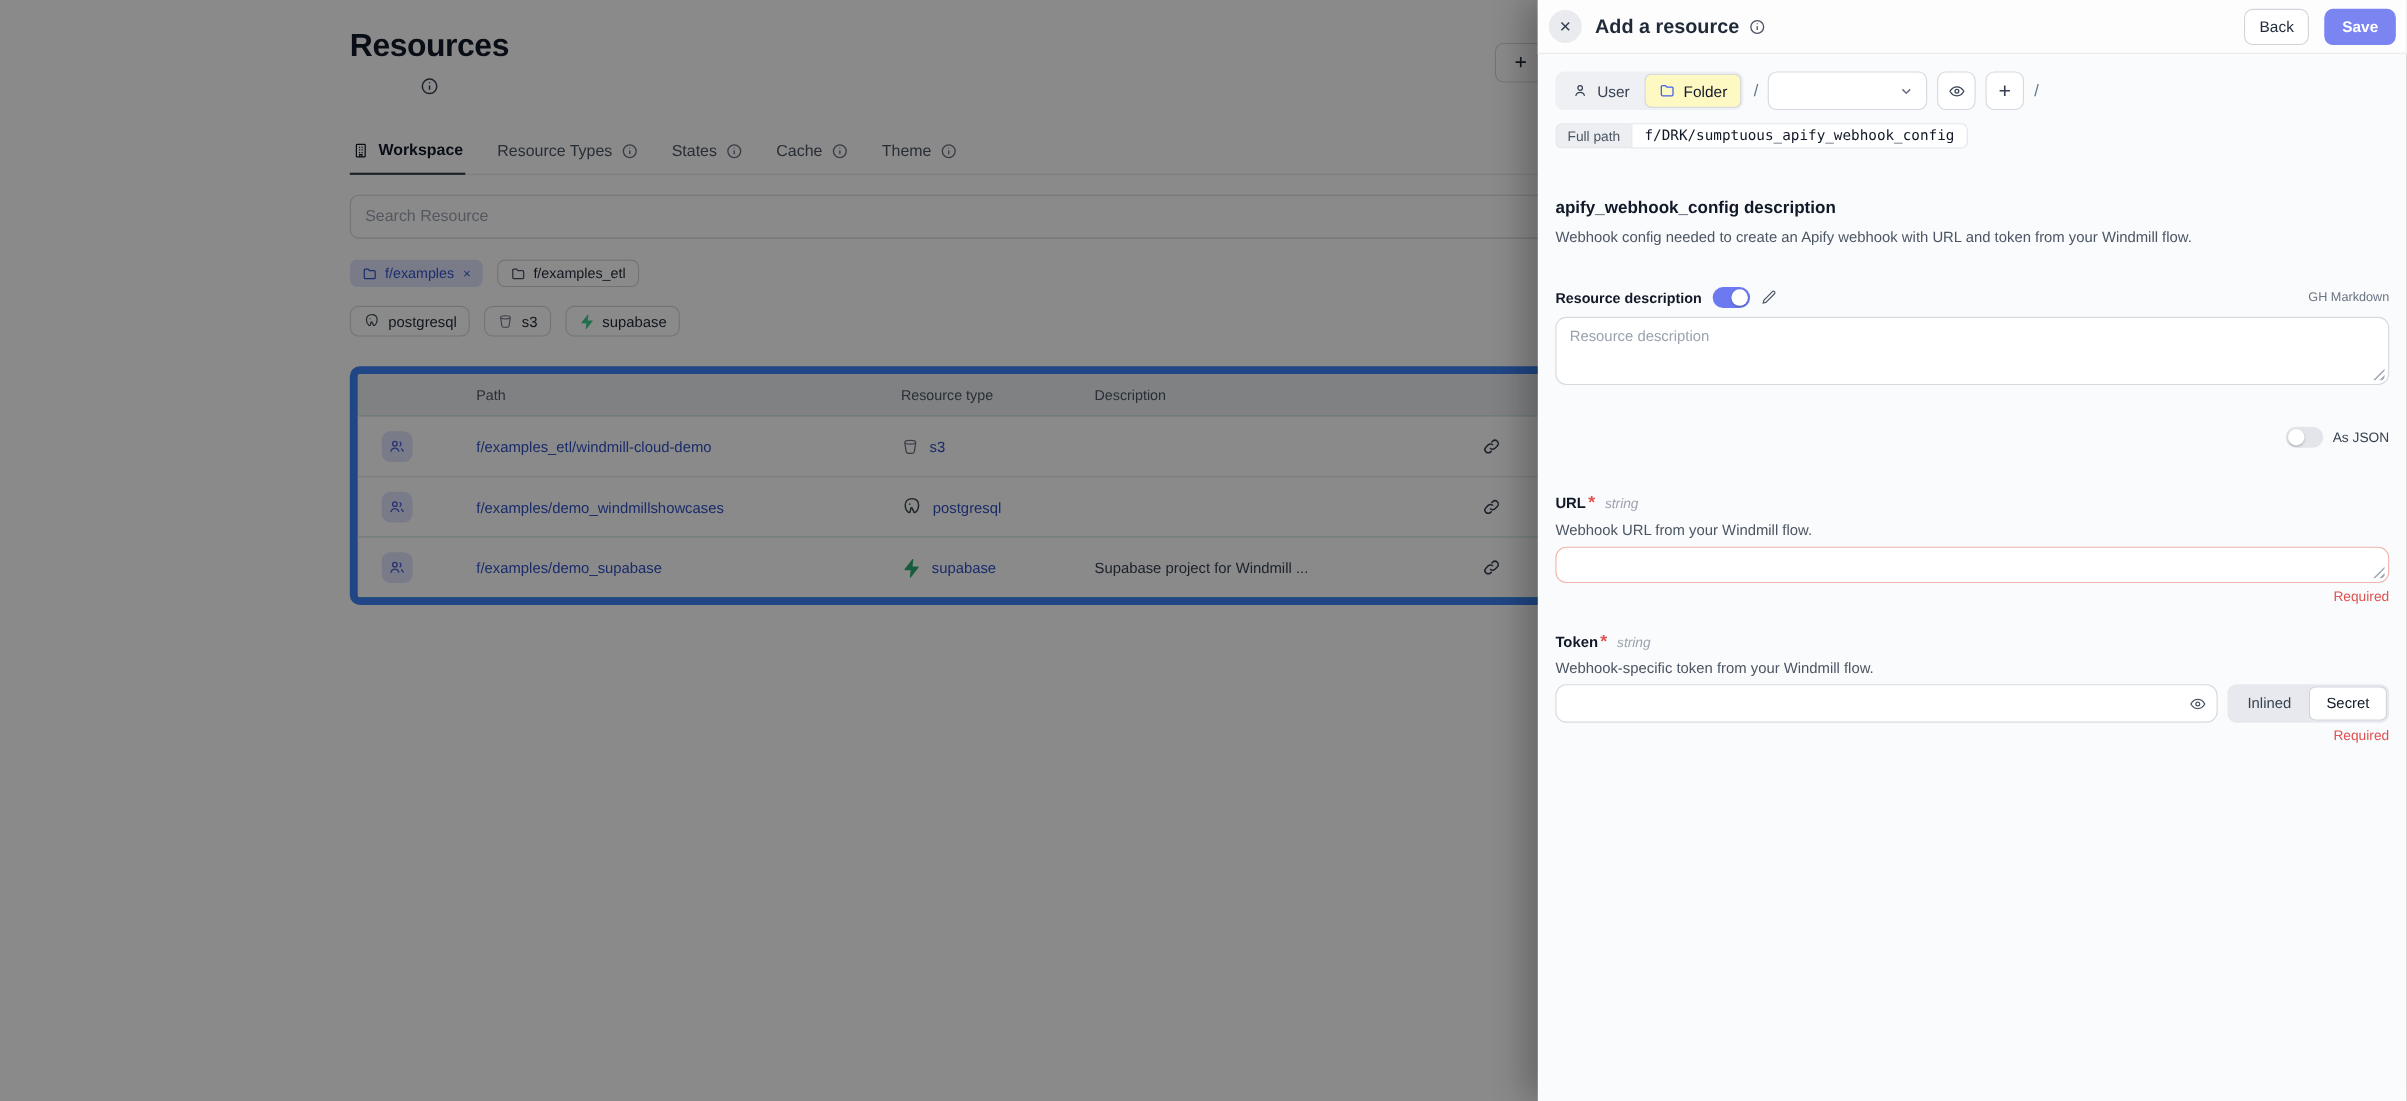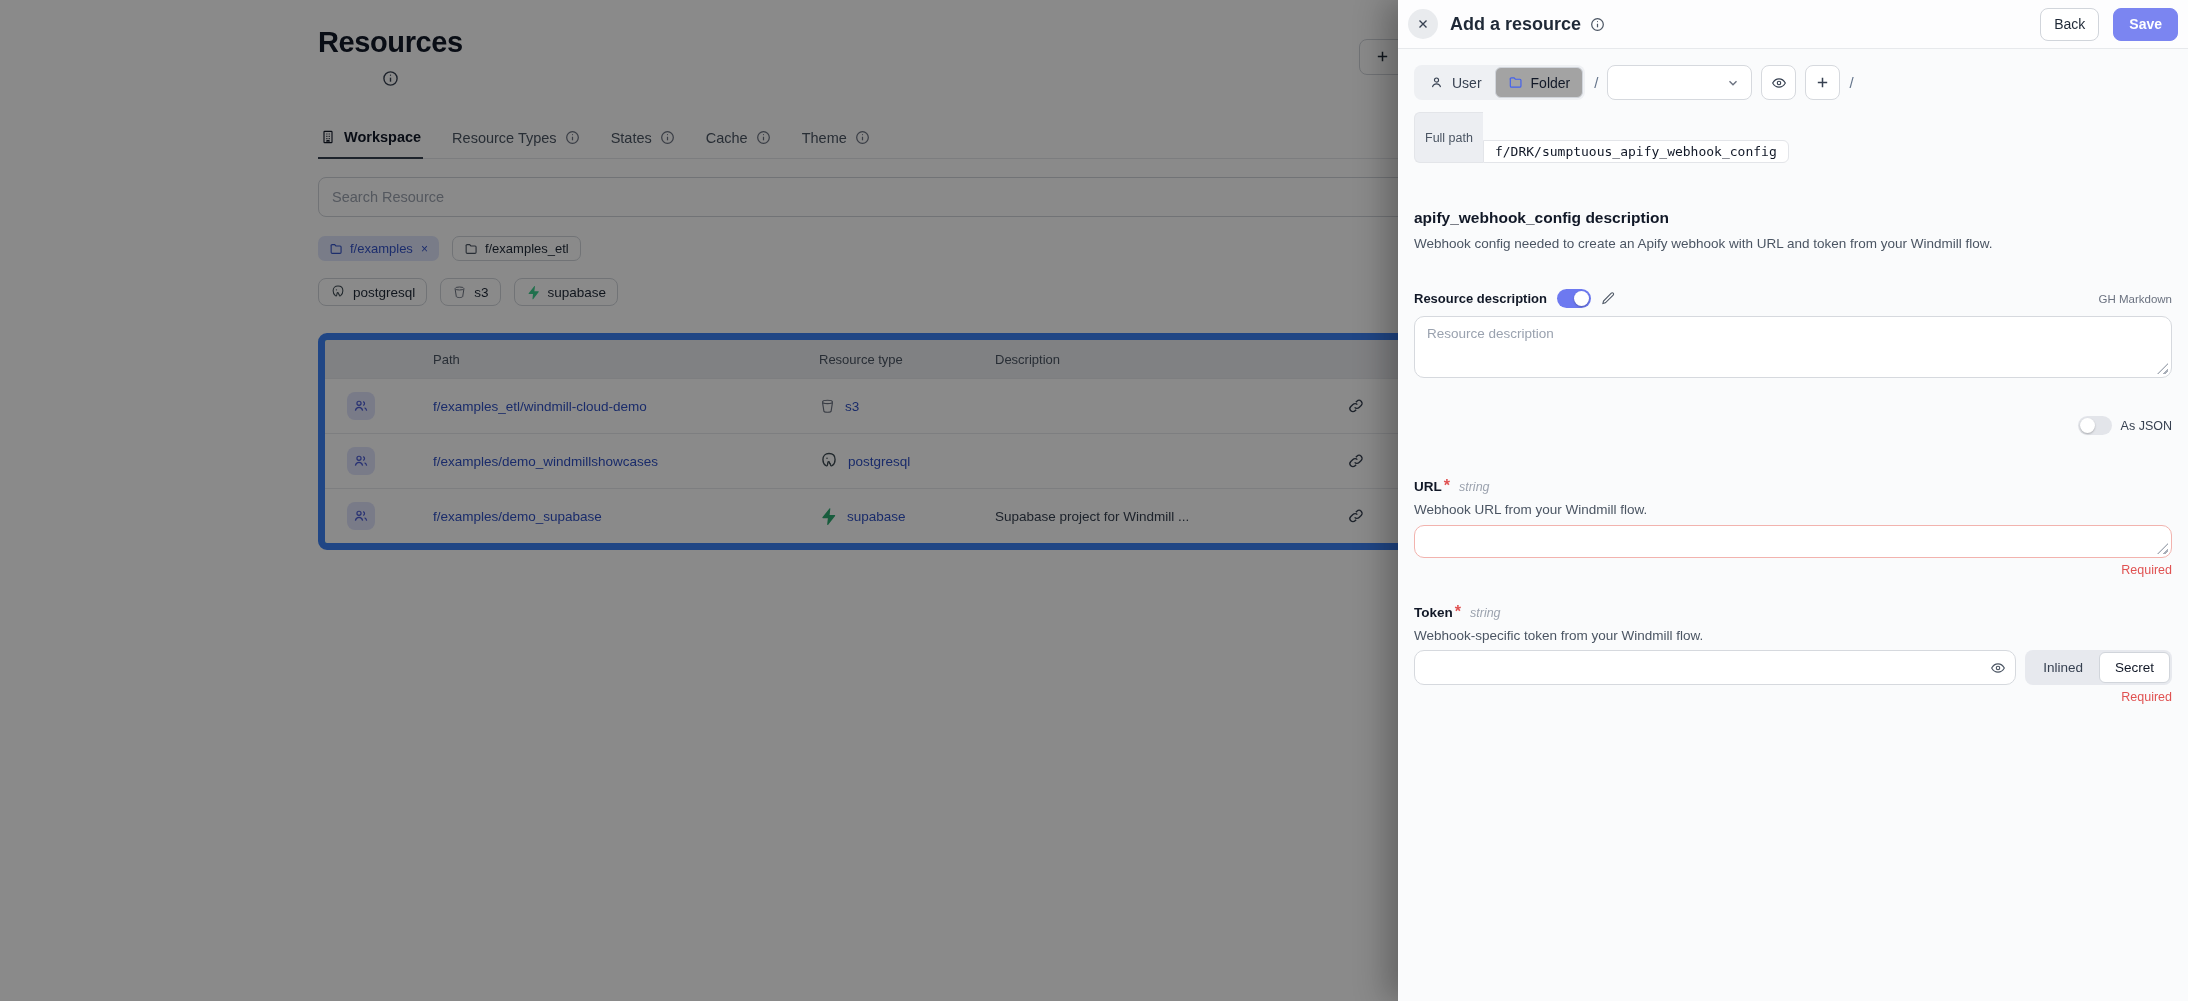--- a/index.html
+++ b/index.html
@@ -60,30 +60,30 @@
   .drawer-title .info { color: #4b5563; }
   .spacer { flex: 1; }
   .back-btn { height: 33px; padding: 0 13px; background: #fff; border: 1px solid #d1d5db; border-radius: 8px; font-size: 14px; font-weight: 500; color: #1f2937; cursor: pointer; }
   .save-btn { height: 33px; padding: 0 15px; background: #7b85f1; border: 1px solid #7b85f1; border-radius: 8px; font-size: 14px; font-weight: 600; color: #ffffff; cursor: pointer; margin-left: 2px; }
 
   .drawer-body { padding: 16px; }
 
   .path-row { display: flex; align-items: center; gap: 9px; }
   .segmented { background: #eef0f3; border-radius: 8px; padding: 2px; display: flex; align-items: center; flex: 0 0 auto; }
   .seg { height: 31px; padding: 0 12px; display: inline-flex; align-items: center; gap: 8px; font-size: 14px; color: #374151; border-radius: 6px; border: 1px solid transparent; background: transparent; cursor: pointer; font-family: inherit; }
-  .seg.active { background: #a3a3a3; border-color: #d1d5db; color: #111827; }
+  .seg.active { background: #fef9c3; border-color: #d1d5db; color: #111827; }
   .seg .folder-ic { color: #4361ee; }
   .slash { font-size: 15px; color: #64748b; }
   .folder-select { width: 145px; height: 35px; background: #fff; border: 1px solid #d6d9de; border-radius: 8px; display: flex; align-items: center; justify-content: flex-end; padding: 0 11px; color: #6b7280; cursor: pointer; }
   .icon-btn { width: 35px; height: 35px; flex: 0 0 35px; background: #fff; border: 1px solid #d6d9de; border-radius: 8px; display: flex; align-items: center; justify-content: center; color: #374151; cursor: pointer; }
   .name-input { flex: 1; height: 35px; background: #fff; border: 1px solid #d6d9de; border-radius: 8px; padding: 0 12px; font-size: 14.5px; color: #1f2937; font-family: inherit; }
 
   .fullpath-row { margin-top: 12px; display: inline-flex; align-items: stretch; }
   .fp-label { background: #eceef2; border: 1px solid #e3e5e9; border-right: none; border-radius: 6px 0 0 6px; padding: 3px 10px; font-size: 12.5px; color: #4b5563; display: flex; align-items: center; }
-  .fp-value { background: #fff; border: 1px solid #e3e5e9; border-radius: 0 6px 6px 0; padding: 3px 11px; font-family: "DejaVu Sans Mono", monospace; font-size: 13px; color: #111827; display: flex; align-items: center; margin-top: 28px; }
+  .fp-value { background: #fff; border: 1px solid #e3e5e9; border-radius: 0 6px 6px 0; padding: 3px 11px; font-family: "DejaVu Sans Mono", monospace; font-size: 13px; color: #111827; display: flex; align-items: center; }
 
   .schema-heading { margin-top: 46px; font-size: 15.5px; font-weight: 700; color: #111827; }
   .schema-desc { margin-top: 9px; font-size: 13.5px; color: #4b5563; }
 
   .desc-label-row { margin-top: 38px; display: flex; align-items: center; gap: 10px; }
   .field-label { font-size: 13px; font-weight: 600; color: #111827; }
   .pencil { color: #4b5563; cursor: pointer; }
   .gh-markdown { font-size: 11.5px; color: #6b7280; }
 
   .toggle { width: 34px; height: 19px; border-radius: 999px; position: relative; flex: 0 0 34px; cursor: pointer; border: none; }

